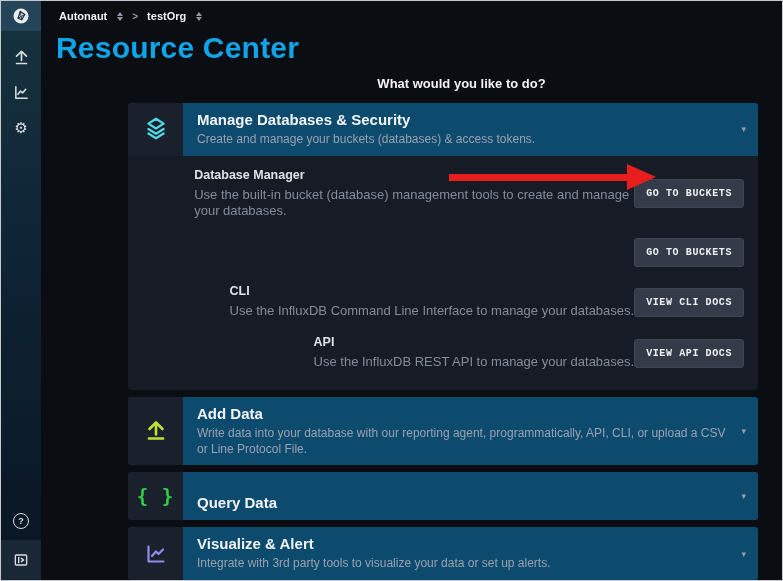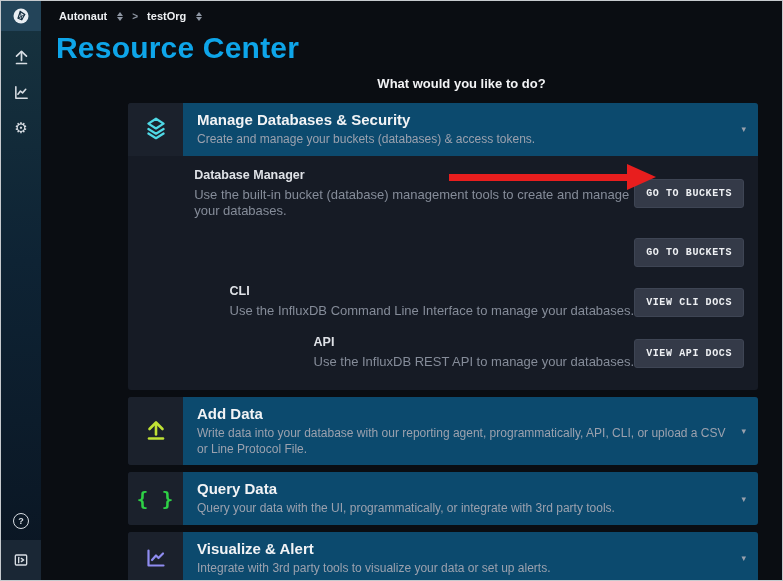--- a/index.html
+++ b/index.html
@@ -194,21 +194,20 @@
         </div>
       </div>
 
       <div class="panel collapsed">
         <div class="panel-top">
           <div class="icon-cell">
             <span class="braces-glyph" style="color:#2ed146">{ }</span>
           </div>
           <div class="panel-head">
             <div class="panel-title">Query Data</div>
-            <div class="panel-desc">Query your data with the UI, programmatically, or integrate with 3rd party tools.</div>
             <i class="head-caret">▾</i>
           </div>
         </div>
       </div>
 
       <div class="panel collapsed">
         <div class="panel-top">
           <div class="icon-cell">
             <svg width="24" height="24" viewBox="0 0 24 24" fill="none" stroke="#8f8cf0" stroke-width="2.2" stroke-linecap="round" stroke-linejoin="round">
               <path d="M4.5 4.5 V19.5 H19.5"></path>

